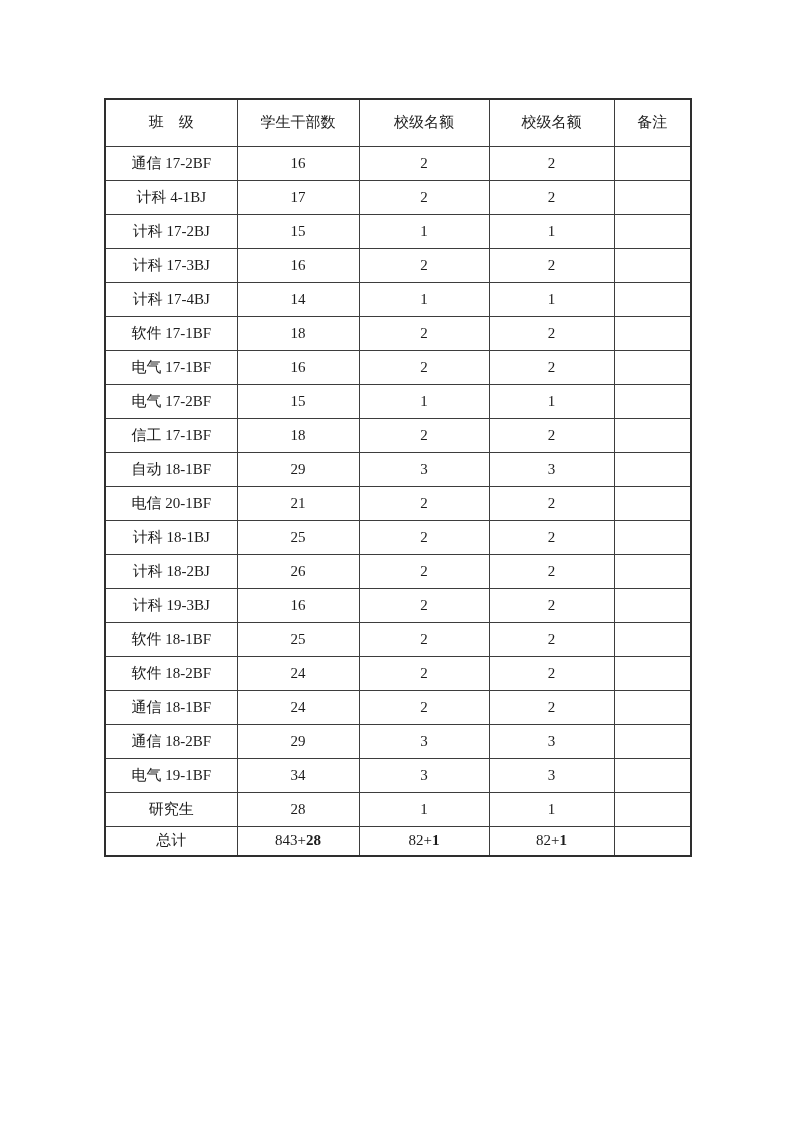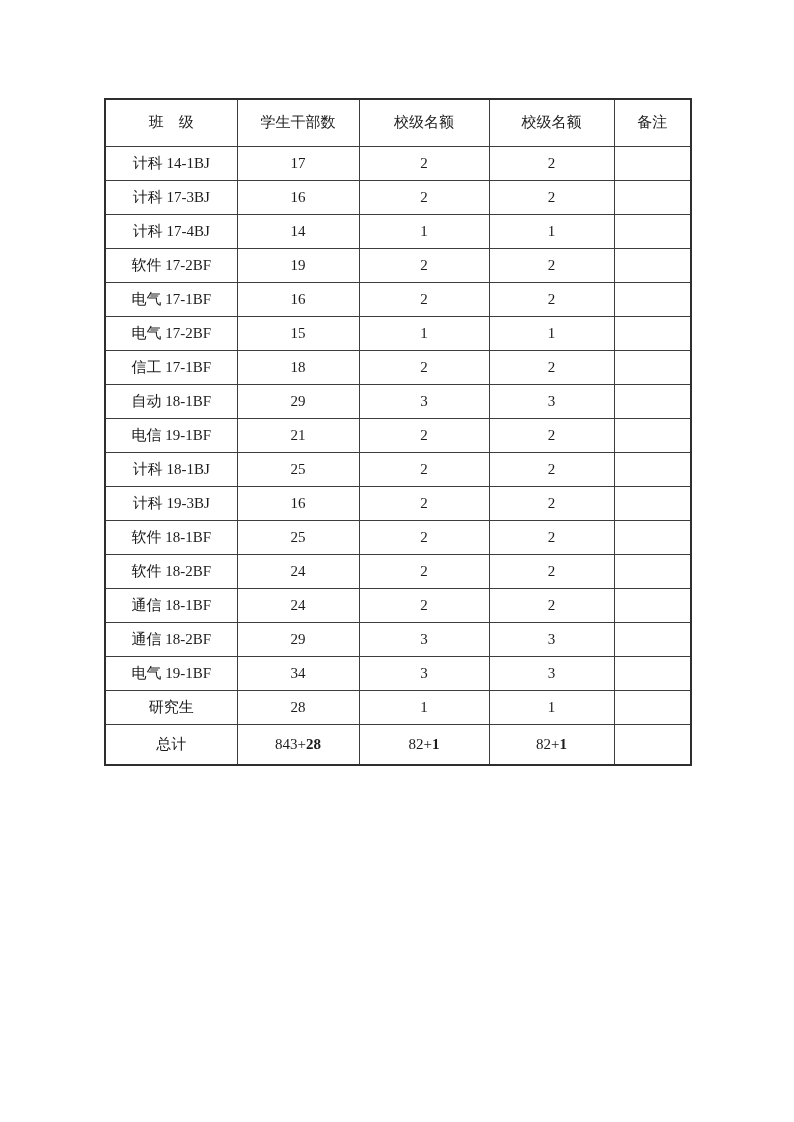--- a/index.html
+++ b/index.html
@@ -29,21 +29,21 @@
     vertical-align: middle;
     font-size: 15px;
     font-weight: normal;
     color: #1c1c1c;
     white-space: nowrap;
     overflow: hidden;
     padding: 0;
   }
   .quota-table thead tr { height: 47px; padding-left: 14px; }
   .quota-table tbody tr { height: 34px; }
-  .quota-table tbody tr.total-row { height: 41px; margin-top: 45px; }
+  .quota-table tbody tr.total-row { height: 30px; margin-top: 45px; }
   .bold { font-weight: bold; }
 </style>
 </head>
 <body>
 
 <div class="page">
   <table class="quota-table">
     <colgroup>
       <col style="width:132px">
       <col style="width:122px">
@@ -55,43 +55,57 @@
       <tr>
         <th>班　级</th>
         <th>学生干部数</th>
         <th>校级名额</th>
         <th>校级名额</th>
         <th>备注</th>
       </tr>
     </thead>
     <tbody id="table-body">
         <tr>
-          <td>计科 14-1BJ</td>
+          <td>通信 17-2BF</td>
+          <td>16</td>
+          <td>2</td>
+          <td>2</td>
+          <td></td>
+        </tr>
+        <tr>
+          <td>计科 4-1BJ</td>
           <td>17</td>
           <td>2</td>
           <td>2</td>
+          <td></td>
+        </tr>
+        <tr>
+          <td>计科 17-2BJ</td>
+          <td>15</td>
+          <td>1</td>
+          <td>1</td>
           <td></td>
         </tr>
         <tr>
           <td>计科 17-3BJ</td>
           <td>16</td>
           <td>2</td>
           <td>2</td>
           <td></td>
         </tr>
         <tr>
           <td>计科 17-4BJ</td>
           <td>14</td>
           <td>1</td>
           <td>1</td>
           <td></td>
         </tr>
         <tr>
-          <td>软件 17-2BF</td>
-          <td>19</td>
+          <td>软件 17-1BF</td>
+          <td>18</td>
           <td>2</td>
           <td>2</td>
           <td></td>
         </tr>
         <tr>
           <td>电气 17-1BF</td>
           <td>16</td>
           <td>2</td>
           <td>2</td>
           <td></td>
@@ -111,29 +125,36 @@
           <td></td>
         </tr>
         <tr>
           <td>自动 18-1BF</td>
           <td>29</td>
           <td>3</td>
           <td>3</td>
           <td></td>
         </tr>
         <tr>
-          <td>电信 19-1BF</td>
+          <td>电信 20-1BF</td>
           <td>21</td>
           <td>2</td>
           <td>2</td>
           <td></td>
         </tr>
         <tr>
           <td>计科 18-1BJ</td>
           <td>25</td>
+          <td>2</td>
+          <td>2</td>
+          <td></td>
+        </tr>
+        <tr>
+          <td>计科 18-2BJ</td>
+          <td>26</td>
           <td>2</td>
           <td>2</td>
           <td></td>
         </tr>
         <tr>
           <td>计科 19-3BJ</td>
           <td>16</td>
           <td>2</td>
           <td>2</td>
           <td></td>

